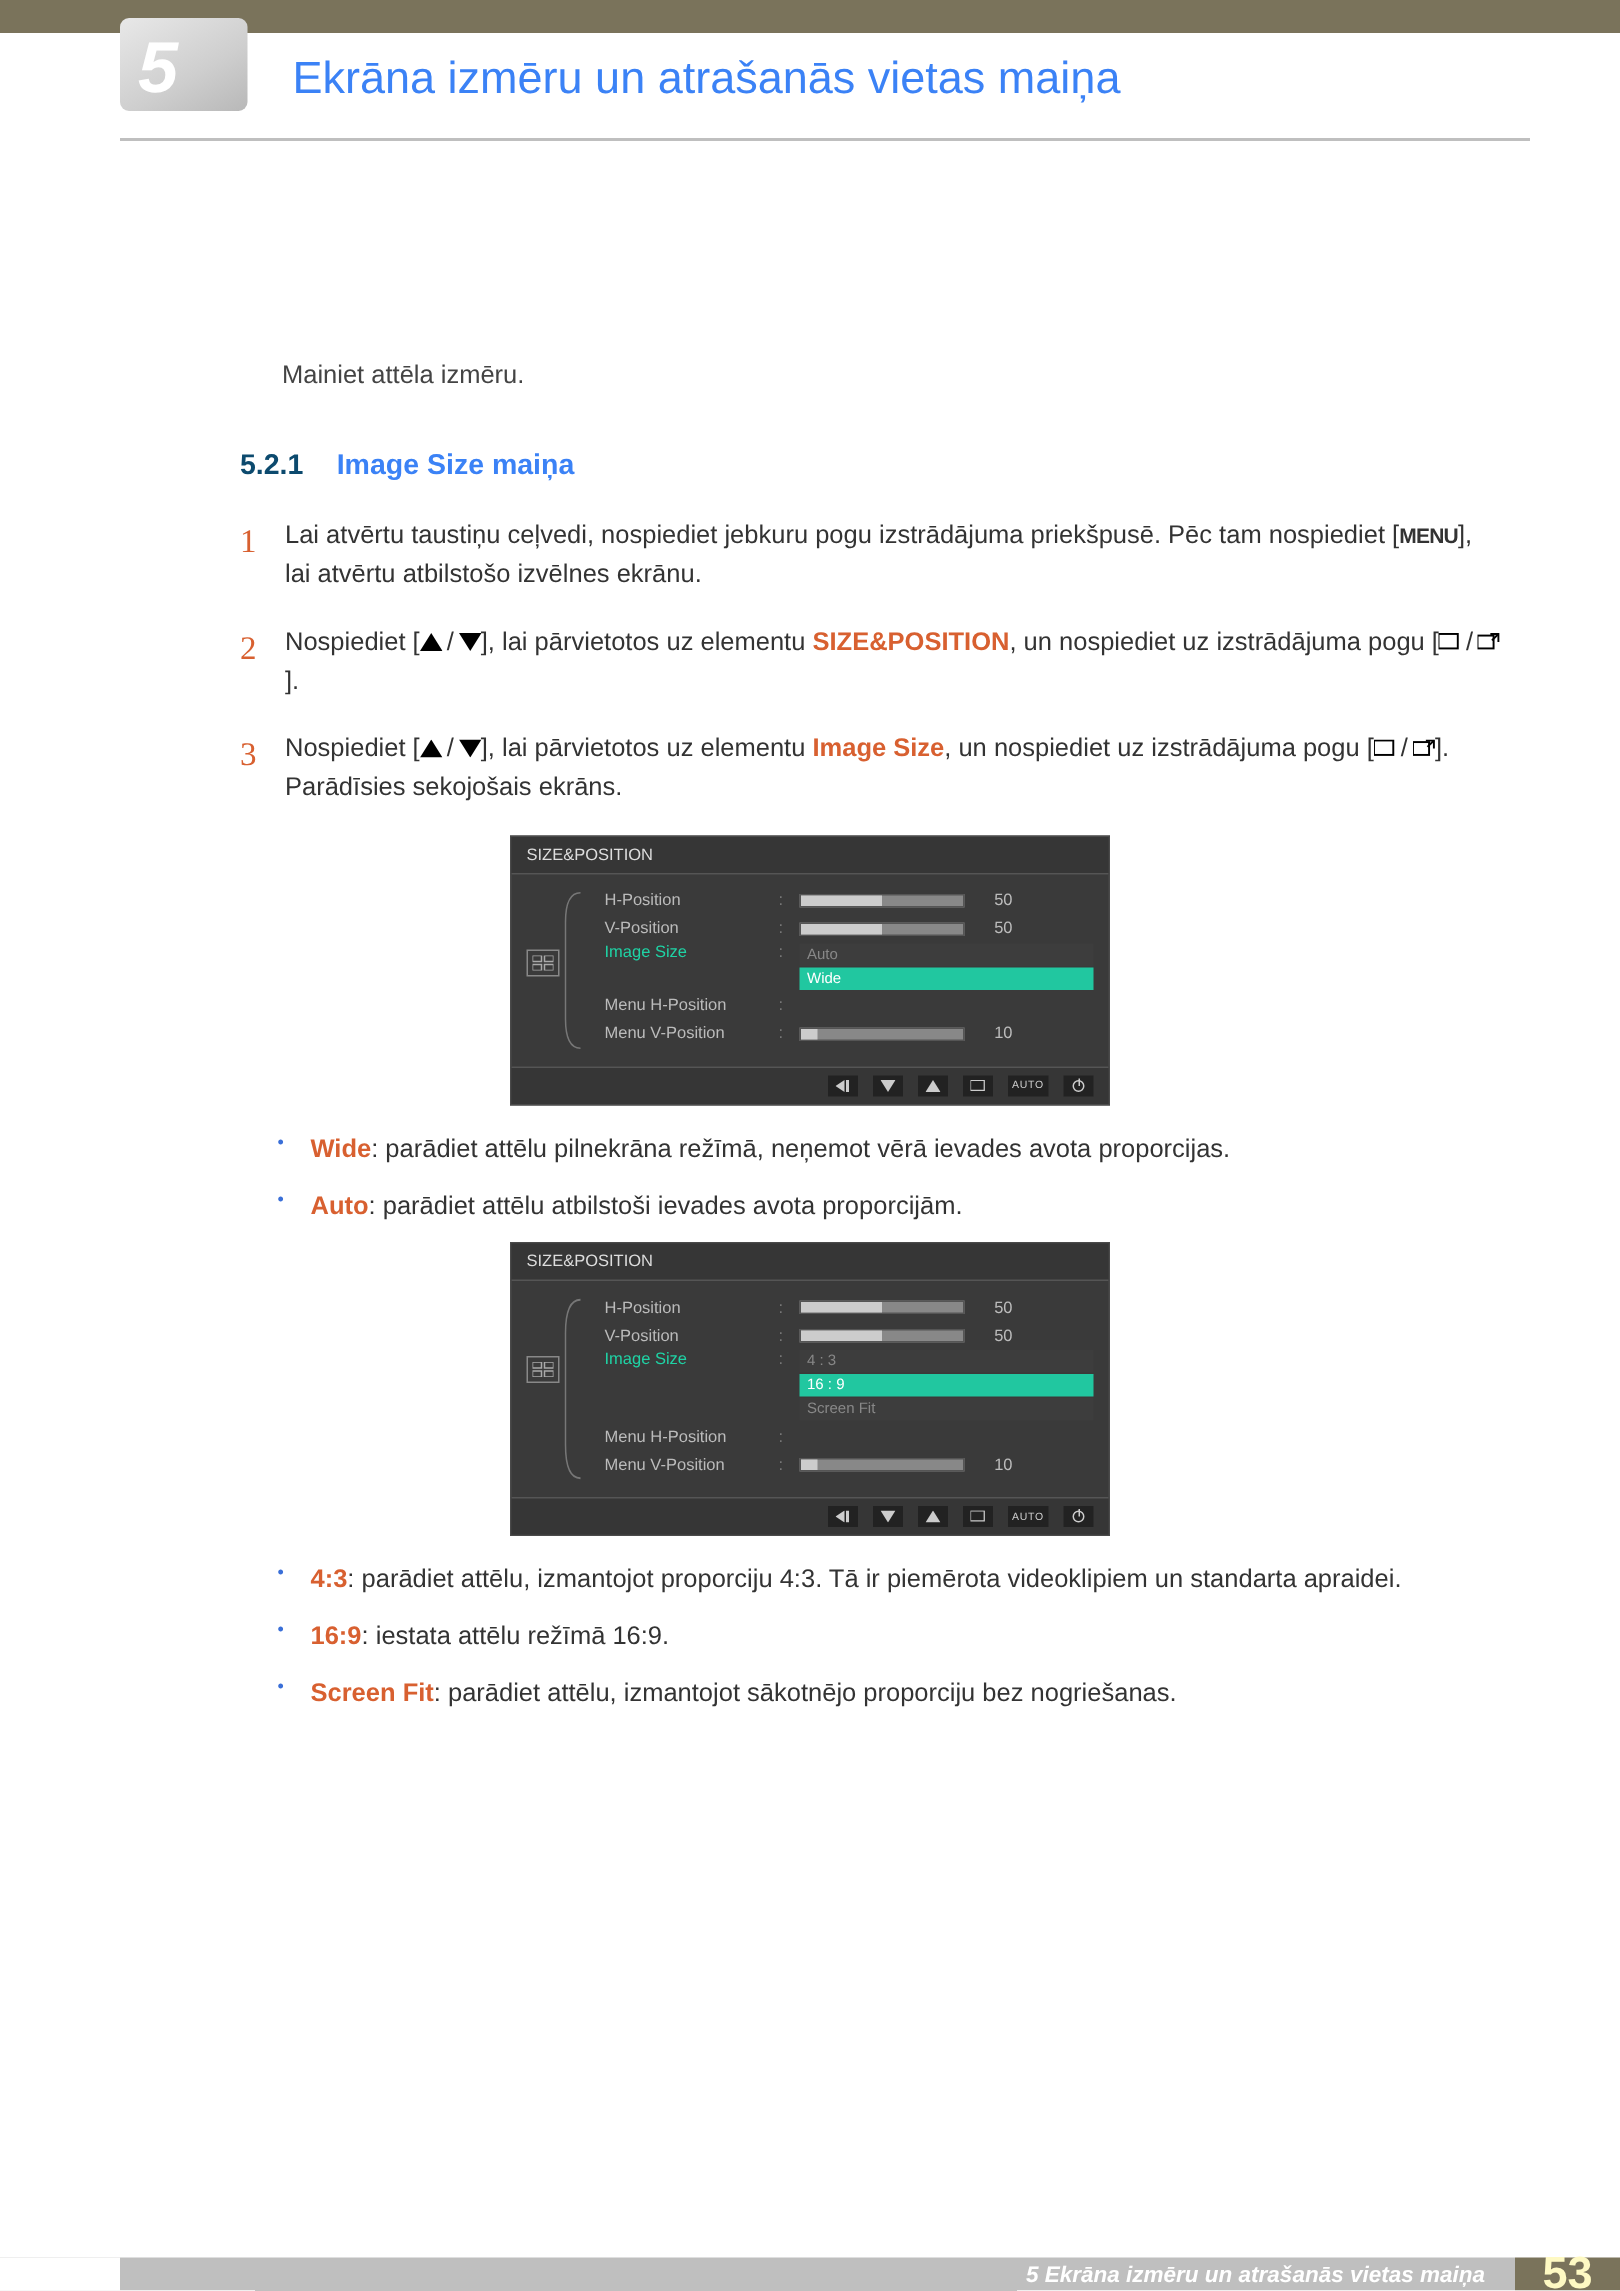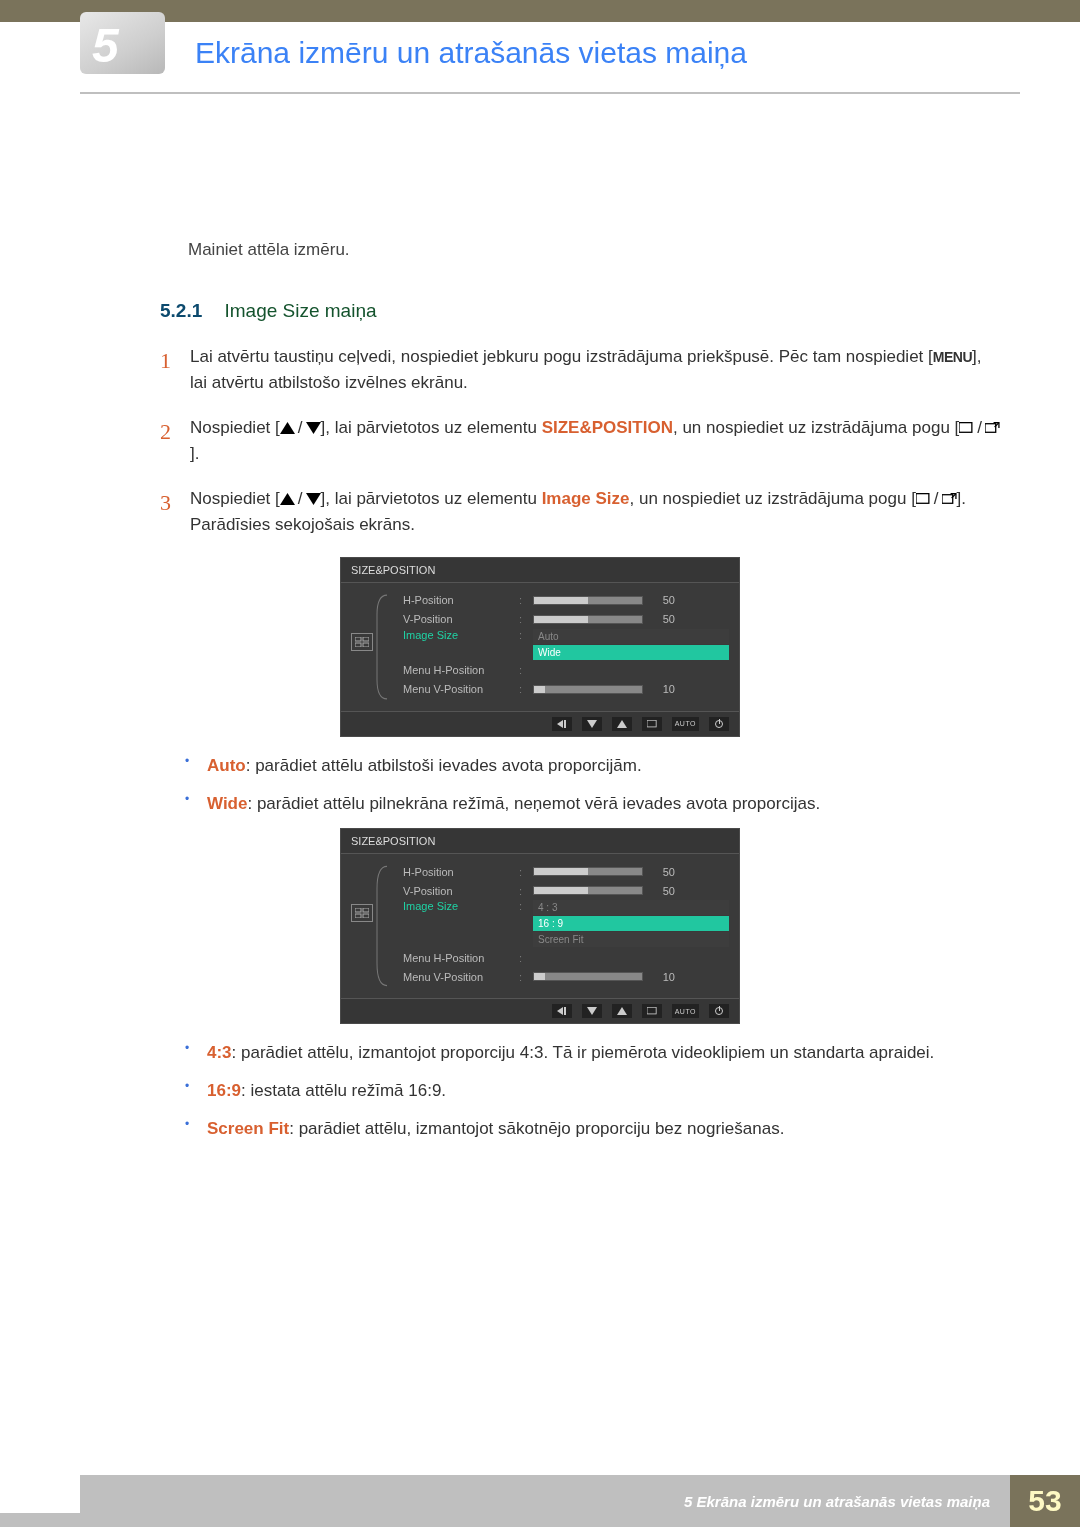--- a/index.html
+++ b/index.html
@@ -23,21 +23,21 @@
     color: #3b82f6; font-size: 30px; font-weight: normal;
   }
   .title-rule { position:absolute; left:80px; right:60px; top:92px; height:2px; background:#bfbfbf; }
 
   .content { position:absolute; left:80px; top:190px; width:920px; }
   .sec-no { color:#375ea9; font-size:30px; font-weight:bold; display:inline-block; width:70px;}
   .sec-title { color:#375ea9; font-size:30px; font-weight:bold; }
   .intro { margin-left:108px; margin-top:50px; font-size:17px; color:#444; }
   .subsec { margin-left:80px; margin-top:40px; }
   .sub-no { color:#0c4a6e; font-size:19px; font-weight:bold; display:inline-block; width:60px;}
-  .sub-title { color:#14532d; font-size:19px; font-weight:normal; }
+  .sub-title { color:#3b82f6; font-size:19px; font-weight:bold; }
   .steps { margin-left:80px; margin-top:22px; }
   .step { display:flex; margin-bottom:18px; font-size:17px; line-height:1.55; color:#333;}
   .step-num { color:#d86030; font-size:22px; width:30px; flex:none; font-family:'Times New Roman',serif;}
   .step-body { flex:1; }
   .kw1 { color:#d86030; font-weight:bold; }
   .kw2 { color:#d86030; font-weight:bold; }
   .menu-kw { font-weight:bold; font-family: Liberation Sans, sans-serif; letter-spacing:-0.5px; font-size:14px; }
   .iconpair { display:inline-flex; align-items:center; gap:3px; vertical-align:middle;}
   .iconpair svg { width:15px; height:12px; }
   .tri-up { fill:#000; }
@@ -67,21 +67,21 @@
   .fbtn svg { width:10px; height:8px; fill:#ccc;}
   .fbtn .auto { font-size:7px; color:#ccc; letter-spacing:0.5px; }
   .fbtn .pwr { width:8px; height:8px; border:1px solid #ccc; border-radius:50%; position:relative;}
   .fbtn .pwr::after { content:""; position:absolute; left:3px; top:-2px; width:1px; height:5px; background:#ccc;}
 
   .bullets { margin-left:105px; margin-top:6px; font-size:17px; line-height:1.75; }
   .bullets li { list-style:none; position:relative; padding-left:22px; margin-bottom:8px;}
   .bullets li::before { content:"•"; position:absolute; left:0; top:0; color:#3a6fd8; font-size:12px; }
   .bullets .bkw { color:#d86030; font-weight:bold; }
 
-  .footer { position:absolute; left:0; right:0; bottom:0; height:52px; display:flex; justify-content:flex-end; align-items:stretch;text-align:center;}
+  .footer { position:absolute; left:0; right:0; bottom:0; height:22px; display:flex; justify-content:flex-end; align-items:stretch;text-align:center;}
   .footer-text { background:#bfbfbf; color:#fff; font-weight:bold; font-style:italic; font-size:15px; padding:0 20px; display:flex; align-items:center; flex:1; justify-content:flex-end;}
   .footer-num { background:#7a735b; color:#fef9c3; width:70px; display:flex; align-items:center; justify-content:center; font-size:30px; font-weight:bold;}
   .footer::before { content:""; position:absolute; left:0; width:80px; height:38px; background:#fff;}
 </style>
 </head>
 <body>
 
 <div class="top-stripe"></div>
 <div class="chapter-badge">
   <span class="num">5</span>
@@ -227,22 +227,22 @@
       <div class="fbtn" style="width:auto;padding:0 3px;">
           <span class="auto">AUTO</span>
         </div>
       <div class="fbtn">
           <div class="pwr"></div>
         </div>
     </div>
   </div>
 
   <ul class="bullets">
+    <li><span class="bkw">Wide</span><span>: parādiet attēlu pilnekrāna režīmā, neņemot vērā ievades avota proporcijas.</span></li>
     <li><span class="bkw">Auto</span><span>: parādiet attēlu atbilstoši ievades avota proporcijām.</span></li>
-    <li><span class="bkw">Wide</span><span>: parādiet attēlu pilnekrāna režīmā, neņemot vērā ievades avota proporcijas.</span></li>
   </ul>
 
   <div class="osd">
     <div class="osd-title">SIZE&amp;POSITION</div>
     <div class="osd-body">
       <div class="bracket"><svg viewBox="0 0 14 100" preserveAspectRatio="none">
             <path d="M12 2 Q2 2 2 20 L2 80 Q2 98 12 98" fill="none" stroke="#777" stroke-width="1"></path>
           </svg></div>
       <div class="osd-icon">
           <div class="glyph">

